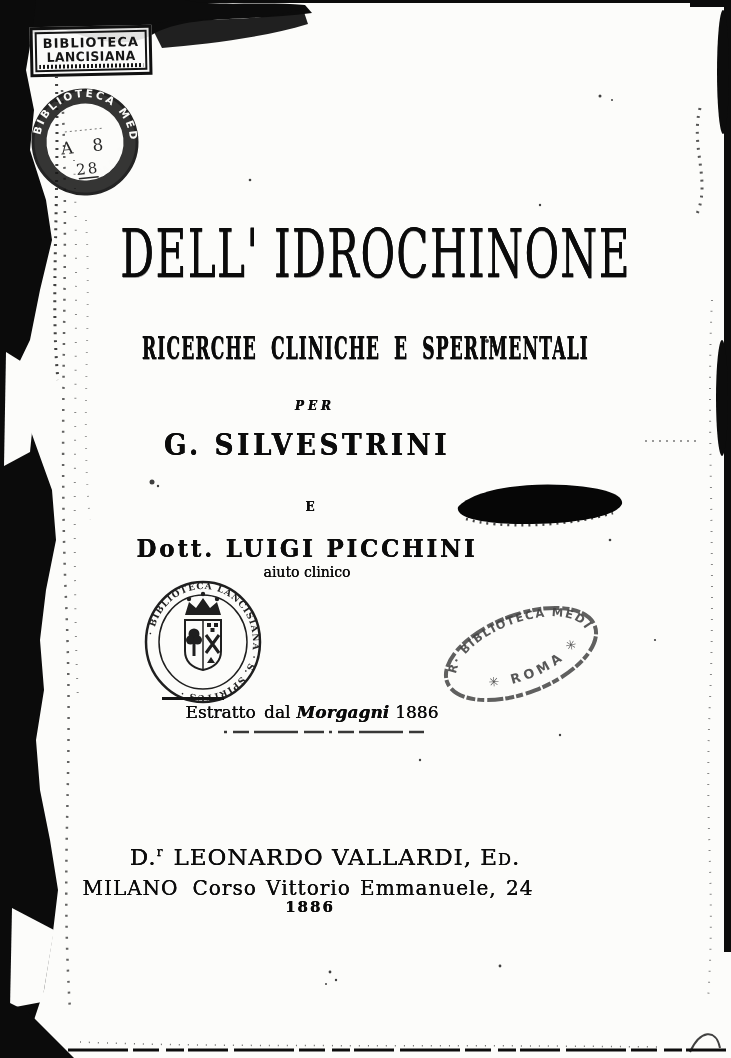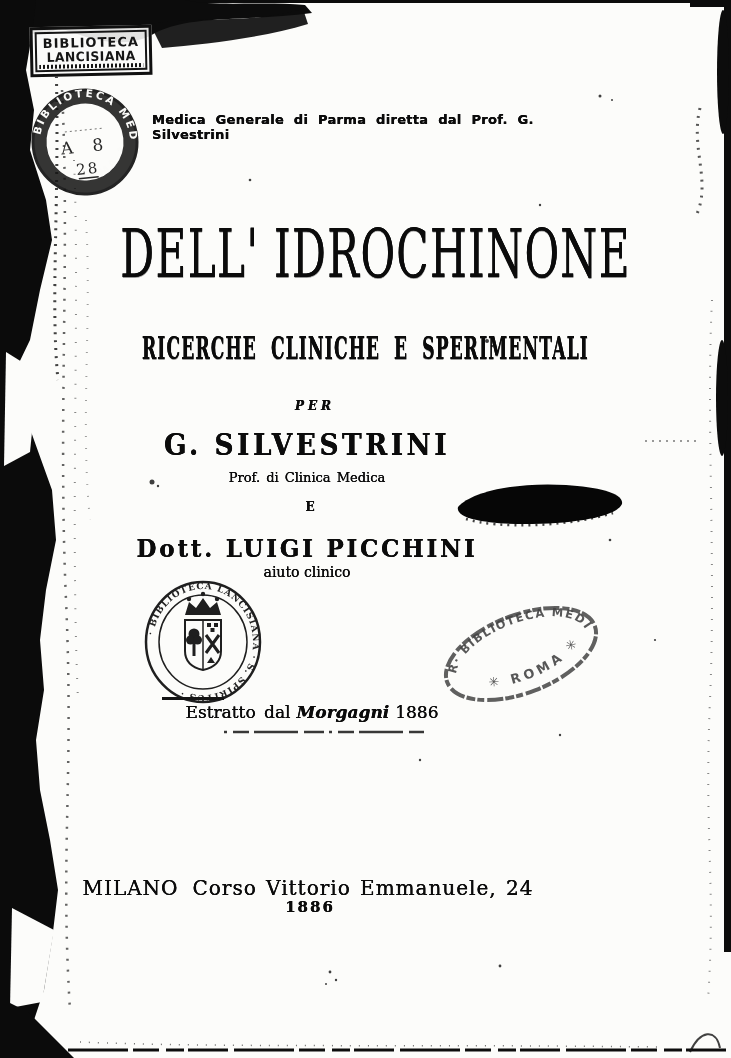--- a/index.html
+++ b/index.html
@@ -133,47 +133,48 @@
         <circle cx="560" cy="735" r="1.2"></circle>
       <circle cx="610" cy="540" r="1.3"></circle>
         <circle cx="655" cy="640" r="1.1"></circle>
       <circle cx="250" cy="180" r="1.3"></circle>
         <circle cx="540" cy="205" r="1.2"></circle>
     </g>
   </svg>
 
   <div class="content">
 
-    <div class="abs header-note ink">Medica Generale di Parma diretta dal Prof. G. Silvestrini</div>
 
     <div class="abs title ctr ink">DELL' IDROCHINONE</div>
 
     <div class="abs subtitle ctr ink">RICERCHE CLINICHE E SPERIMENTALI</div>
 
     <div class="abs per ctr ink">PER</div>
 
     <div class="abs author1 ctr ink">G. SILVESTRINI</div>
 
-    <div class="abs role1 ctr ink">Prof. di Clinica Medica</div>
 
     <div class="abs conj ctr ink">E</div>
 
     <div class="abs author2 ctr ink">Dott. LUIGI PICCHINI</div>
 
     <div class="abs role2 ctr ink">aiuto clinico</div>
 
     <div class="abs estratto ctr ink">
       <span>Estratto dal</span><span class="journal">Morgagni</span><span>1886</span>
     </div>
 
     <div class="dash-note" style="left:162px; top:697px; width:62px; height:3px;"></div>
     <svg class="abs" style="left:224px; top:729px;" width="200" height="6" viewBox="0 0 200 6">
       <path d="M0,3 L200,3" stroke="#161616" stroke-width="2.5" stroke-dasharray="3 6 16 5 44 6 20 5" opacity=".85"></path>
     </svg>
 
+    <div class="abs pub1 ctr ink">
+      <span>D.</span><sup>r</sup><span class="rest">LEONARDO VALLARDI, Ed.</span>
+    </div>
 
     <div class="abs pub2 ctr ink">
       <span>MILANO</span><span class="street">Corso Vittorio Emmanuele, 24</span>
     </div>
 
     <div class="abs pub3 ctr ink">1886</div>
   </div>
 
   <div class="abs box-stamp">
     <div class="inner">

